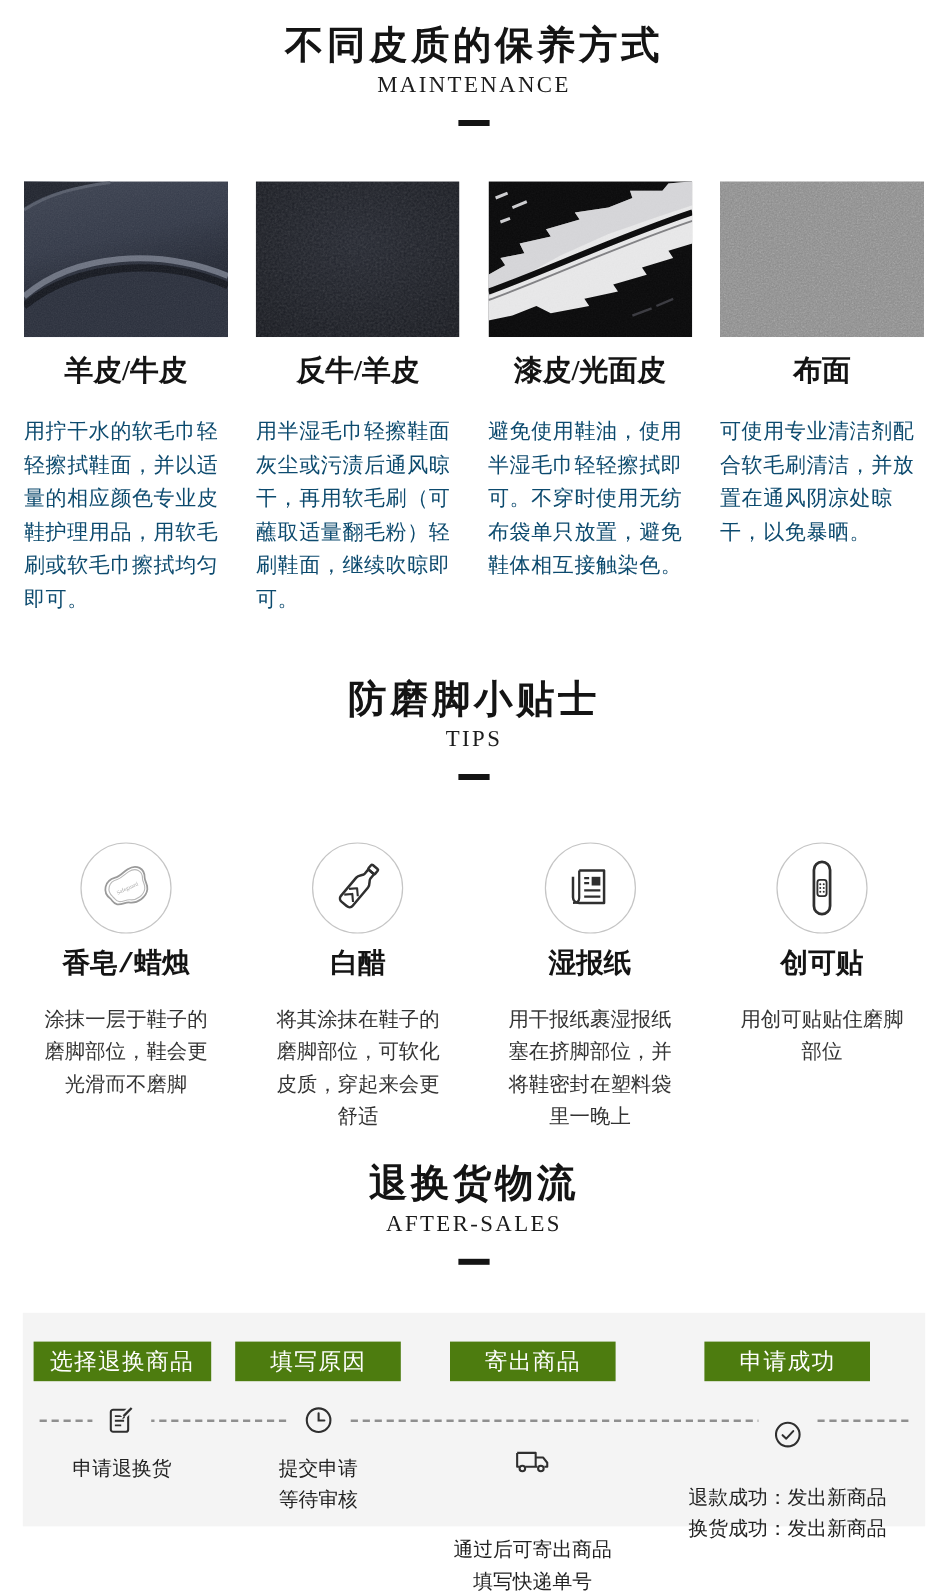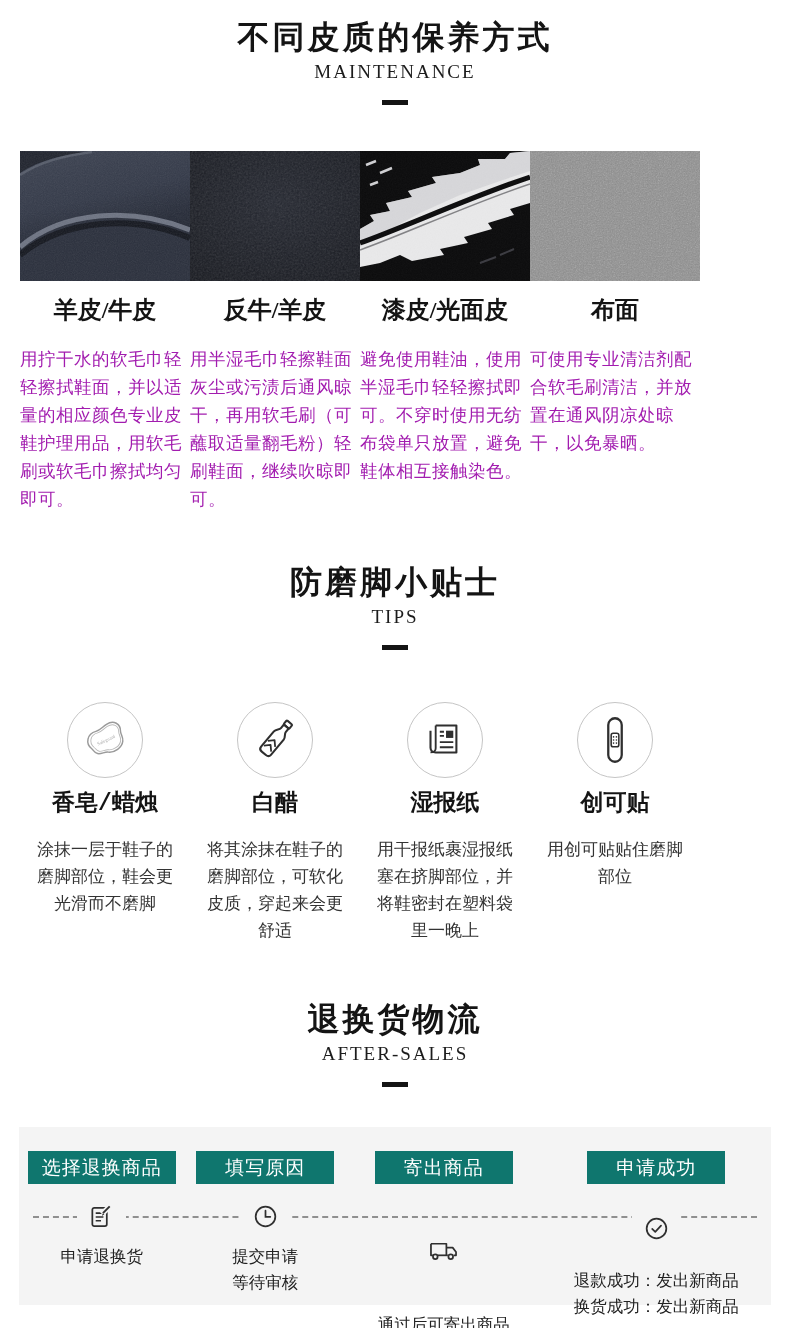--- a/index.html
+++ b/index.html
@@ -7,44 +7,44 @@
   body { font-family:"Liberation Serif","DejaVu Serif",serif; color:#3a3a3a; }
   .page { width:790px; height:1328px; margin:0 auto; background:#fff; overflow:hidden; padding:18px 0 0; }
 
   
   .sec-head { text-align:center; }
   .cn-title { font-size:32px; line-height:38px; font-weight:bold; color:#141414; letter-spacing:3px; }
   .en-sub { font-size:19px; line-height:24px; margin-top:4px; color:#1c1c1c; letter-spacing:2px; font-family:"Liberation Serif","DejaVu Serif",serif; }
   .head-dash { width:26px; height:5px; background:#141414; margin:16px auto 0; }
 
   
-  .cols { display:flex; padding:0 20px; }
+  .cols { display:flex; justify-content:space-between; padding:0 20px; }
   .col { width:170px; display:flex; flex-direction:column; align-items:center; }
 
   .samples { margin-top:46px; }
   .sample-img { width:170px; height:130px; overflow:hidden; }
   .sample-img svg { display:block; }
   .sample-label { margin-top:14px; font-size:24px; line-height:30px; font-weight:bold; color:#141414; text-align:center; white-space:nowrap; }
-  .sample-desc { margin-top:20px; width:170px; font-size:17.5px; line-height:28px; letter-spacing:0.5px; color:#a21caf; text-align:left; }
+  .sample-desc { margin-top:20px; width:170px; font-size:17.5px; line-height:28px; letter-spacing:0.5px; color:#0c4a6e; text-align:left; }
 
   .sec2 { margin-top:50px; }
   .tips-row { margin-top:52px; }
   .tip-circle { width:76px; height:76px; border:1px solid #c5c5c5; border-radius:50%; display:flex; align-items:center; justify-content:center; background:#fff; }
   .tip-label { margin-top:12px; font-size:23px; line-height:28px; font-weight:bold; color:#141414; text-align:center; white-space:nowrap;font-family:Liberation Mono, monospace; }
   .tip-desc { margin-top:18px; width:152px; font-size:17px; line-height:27px; color:#333; text-align:center; }
 
-  .sec3 { margin-top:56px; }
+  .sec3 { margin-top:23px; }
 
   
   .logistics { position:relative; width:752px; height:178px; margin:40px auto 0; background:#f4f4f4; padding-top:24px; }
   .dash-line { position:absolute; left:14px; right:14px; top:89px; border-top:2px dashed #8f8f8f; }
   .steps { position:relative; display:flex; }
   .step { display:flex; flex-direction:column; align-items:center; }
   .step-1 { width:22%; } .step-2 { width:21.5%; } .step-3 { width:26%;gap:34px; } .step-4 { width:30.5%;gap:12px; }
-  .step-btn { min-width:138px; height:33px; background:#0f766e; color:#fff; font-size:19px; letter-spacing:1px; display:inline-flex; align-items:center; justify-content:center; padding:0 14px; font-family:"Liberation Serif","DejaVu Serif",serif; }
+  .step-btn { min-width:138px; height:33px; background:#4d7c0f; color:#fff; font-size:19px; letter-spacing:1px; display:inline-flex; align-items:center; justify-content:center; padding:0 14px; font-family:"Liberation Serif","DejaVu Serif",serif; }
   .step-icon { margin-top:17px; height:30px; display:flex; align-items:center; background:#f4f4f4; padding:0 11px; position:relative; z-index:1; }
   .step-text { margin-top:13px; font-size:16.5px; line-height:26px; color:#222; text-align:center; }
   .step-text div { white-space:nowrap; }
 </style>
 </head>
 <body>
 
 <div class="page">
 
   <div class="sec-head">

